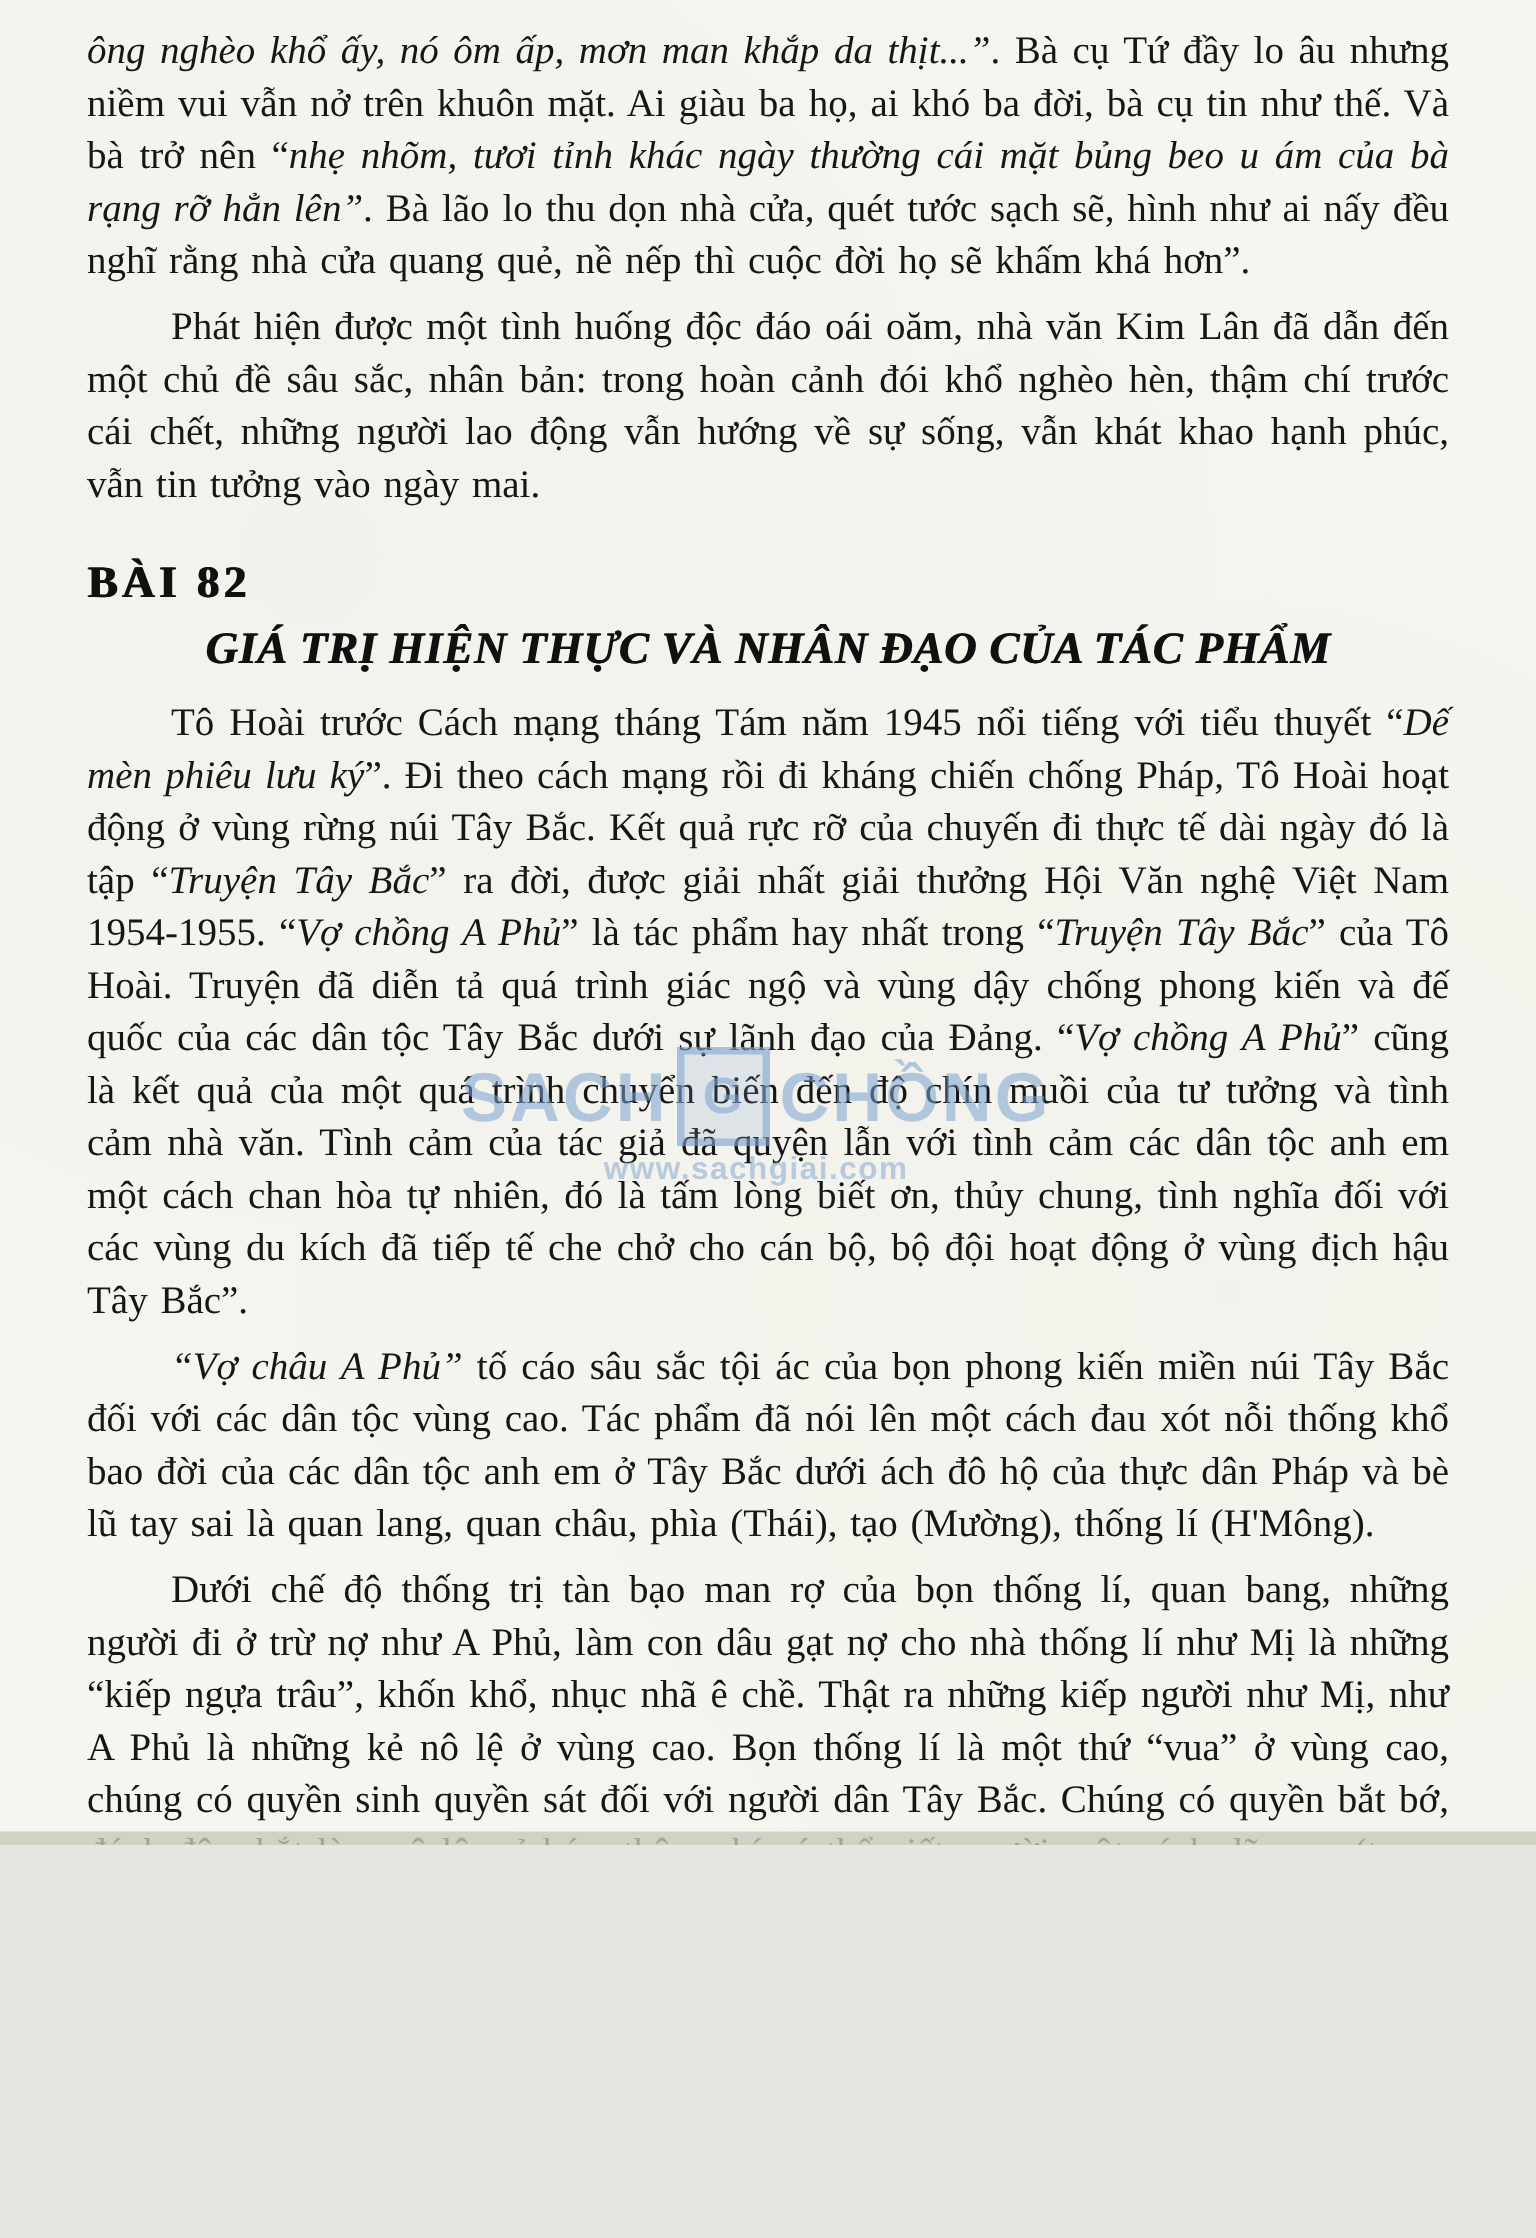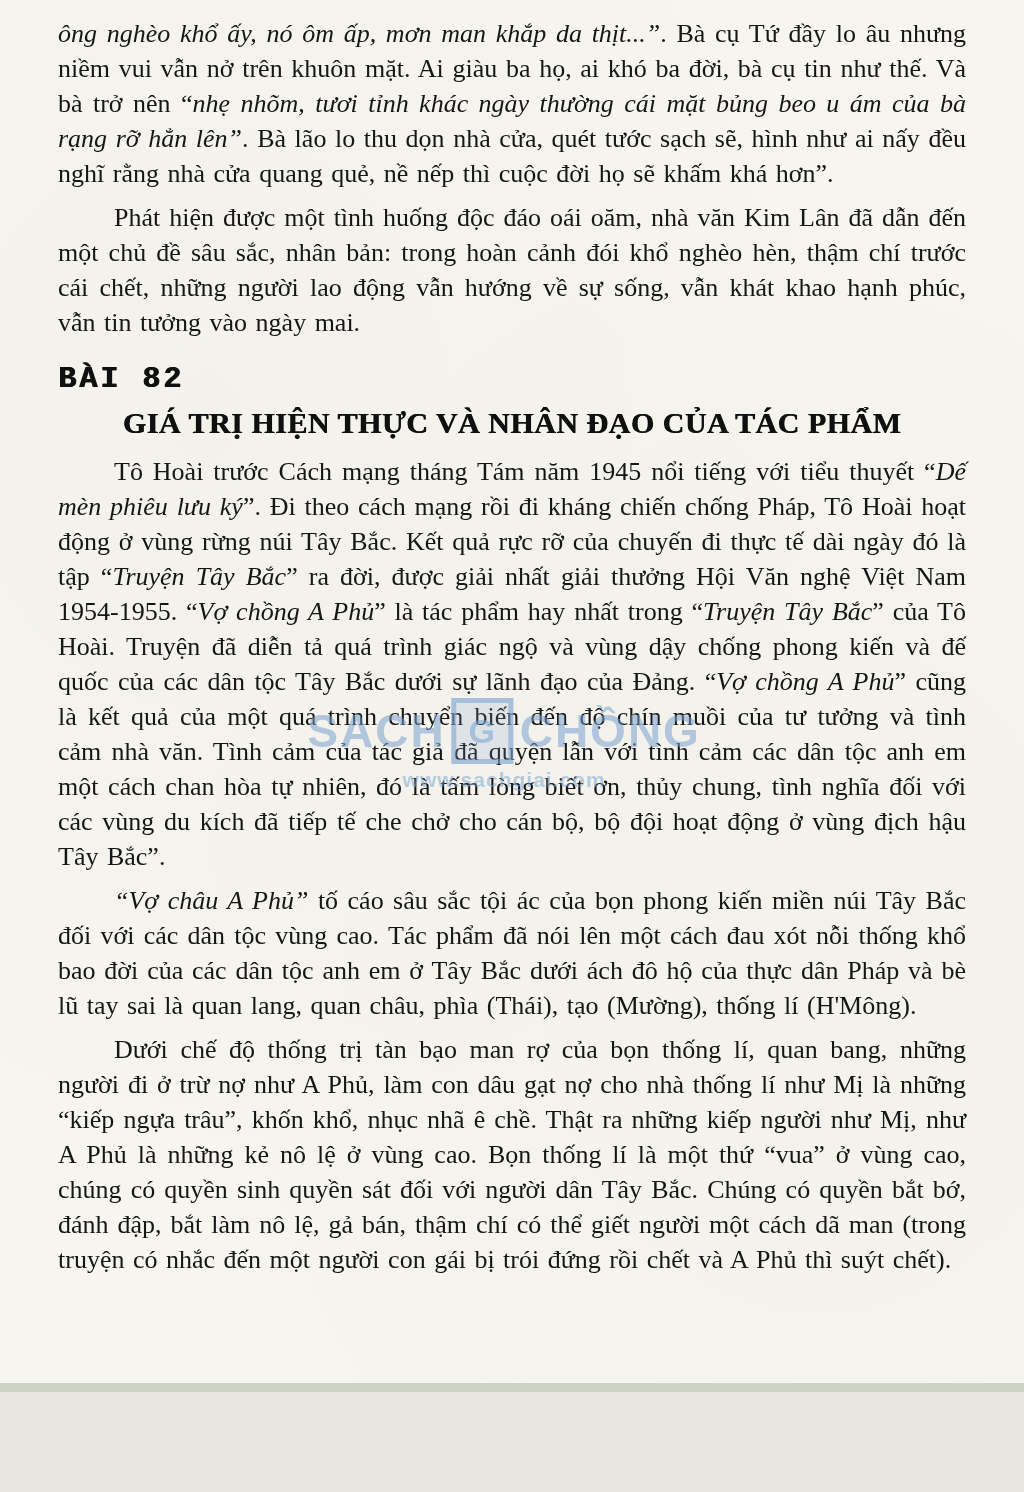--- a/index.html
+++ b/index.html
@@ -3,21 +3,21 @@
 <meta charset="utf-8">
 <style>
   html,body{margin:0;padding:0;}
   body{
     font-family:"Liberation Serif","DejaVu Serif",serif;
     background:#e8e6e0;
   }
   .page{
     position:relative;
     width:1024px;
-    height:1392px;
+    height:1230px;
     margin:0 auto;
     background:
       radial-gradient(ellipse at 20% 30%, rgba(0,0,0,0.015), transparent 60%),
       radial-gradient(ellipse at 80% 70%, rgba(60,70,40,0.02), transparent 60%),
       #f6f5ef;
     overflow:hidden;
     color:#141414;
   }
   .body-text{
     padding:16px 58px 0 58px;
@@ -26,37 +26,37 @@
     margin:0 0 9px 0;
     font-size:26px;
     line-height:35px;
     text-align:justify;
     word-spacing:2px;
     color:#161616;
   }
   p.para.indent{ text-indent:56px; }
   p.para .it{ font-style:italic; }
   .lesson-label{
-    margin:22px 0 8px 0;
+    margin:32px 0 8px 0;
     font-size:30px;
     font-weight:bold;
     letter-spacing:3px;
     text-shadow:1px 0 0 currentColor;
     color:#101010;
-    font-family:Liberation Mono, monospace;
   }
   .essay-title{
     margin:4px 0 12px 0;
     font-size:30px;
     font-weight:bold;
     text-align:center;
     line-height:38px;
     letter-spacing:0.5px;
     text-shadow:0.6px 0 0 currentColor;
     color:#101010;
+    font-style:italic;
   }
   .page-number{
     position:absolute;
     left:58px;
     top:1424px;
     font-size:29px;
     color:#1a1a1a;
     letter-spacing:1px;
     margin-left:20px;
   }

